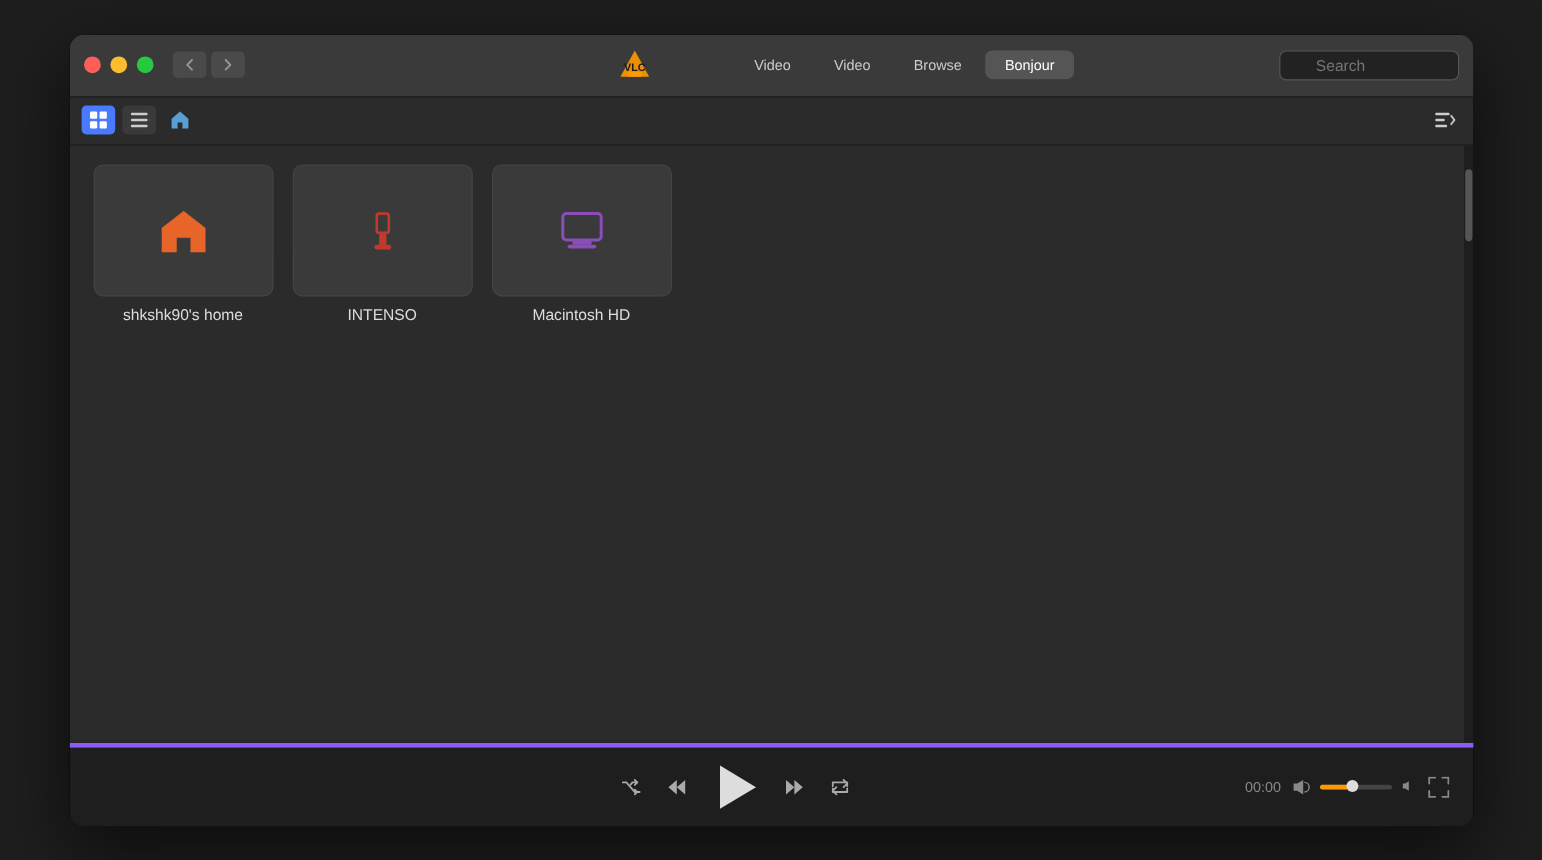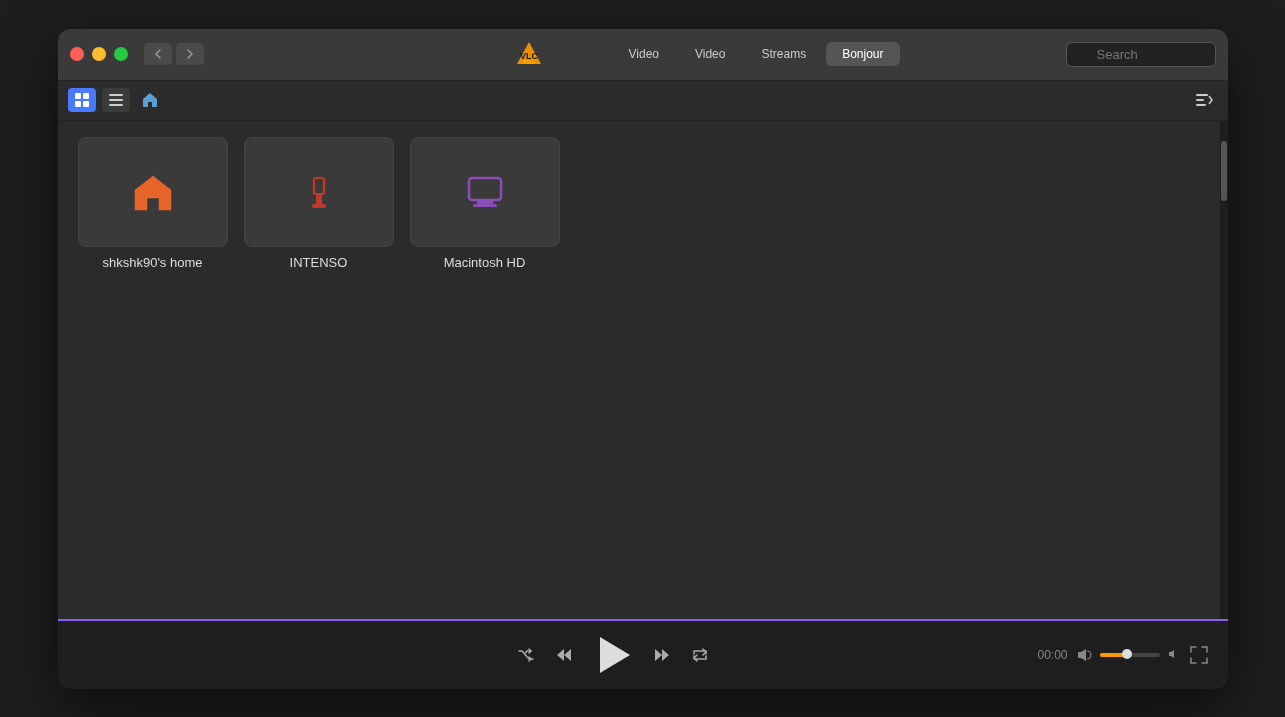--- a/index.html
+++ b/index.html
@@ -174,21 +174,21 @@
       width: 100%;
       overflow: hidden;
       text-overflow: ellipsis;
       white-space: nowrap;
     }
 
     
     .player-bar {
       height: 70px;
       background: #1e1e1e;
-      border-top: 2px solid #8b5cf6;
+      border-top: 4px solid #8b5cf6;
       display: flex;
       align-items: center;
       padding: 0 20px;
       flex-shrink: 0;
       gap: 12px;
     }
     .player-controls {
       display: flex;
       align-items: center;
       justify-content: center;
@@ -264,21 +264,21 @@
       <svg class="vlc-cone" viewBox="0 0 32 32">
         <polygon points="16,4 28,26 4,26" fill="#f90" opacity="0.9"></polygon>
         <rect x="10" y="22" width="12" height="4" rx="1" fill="#f90"></rect>
         <text x="16" y="21" text-anchor="middle" font-size="9" fill="#1a1a1a" font-weight="bold">VLC</text>
       </svg>
     </div>
 
     <div style="position:absolute;left:50%;transform:translateX(-30px);display:flex;gap:4px;">
       <div class="tab">Video</div>
       <div class="tab">Video</div>
-      <div class="tab">Streams</div>
+      <div class="tab">Browse</div>
       <div class="tab active">Bonjour</div>
     </div>
 
     <div style="margin-left:auto;">
       <div style="display:flex;align-items:flex-start;background:#222;border-radius:6px;padding:4px 10px;gap:20px;width:150px;border:1px solid #555;">
         <svg width="12" height="12" viewBox="0 0 12 12">
           <circle cx="5" cy="5" r="3.5" stroke="#888" stroke-width="1.5" fill="none"></circle>
           <line x1="8" y1="8" x2="11" y2="11" stroke="#888" stroke-width="1.5" stroke-linecap="round"></line>
         </svg>
         <input type="text" style="background: transparent; border: none; outline: none; color: rgb(204, 204, 204); font-size: 13px; width: 110px;" placeholder="Search">

